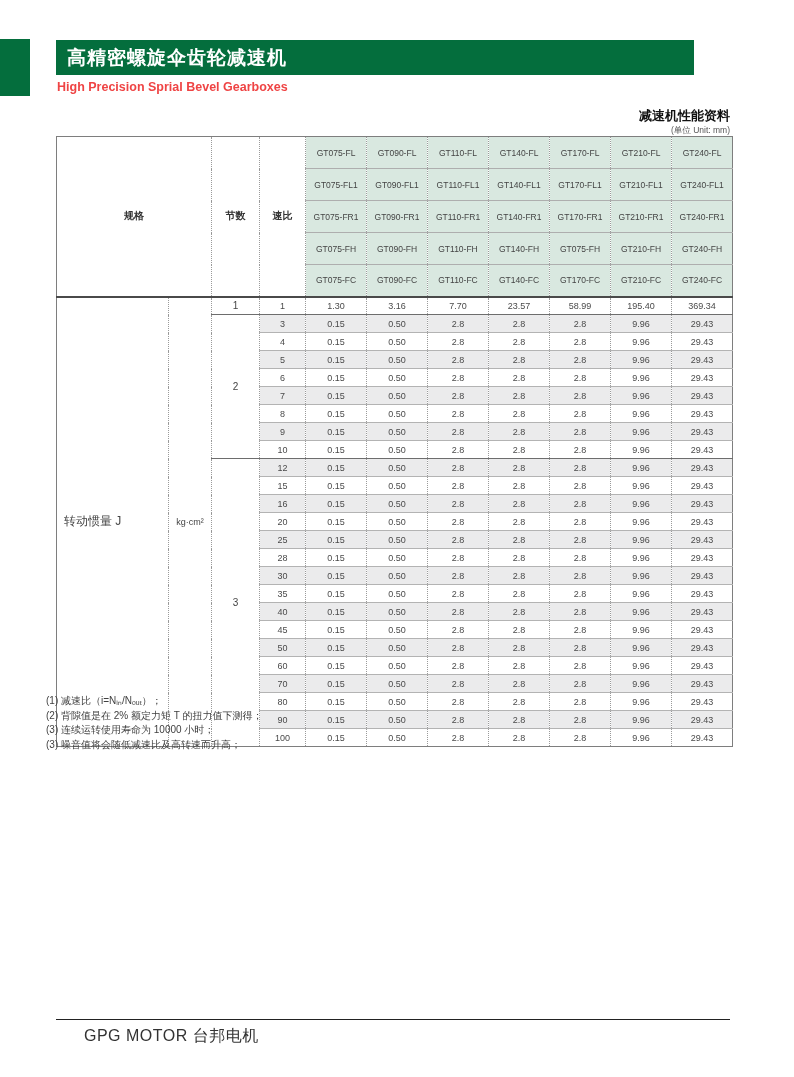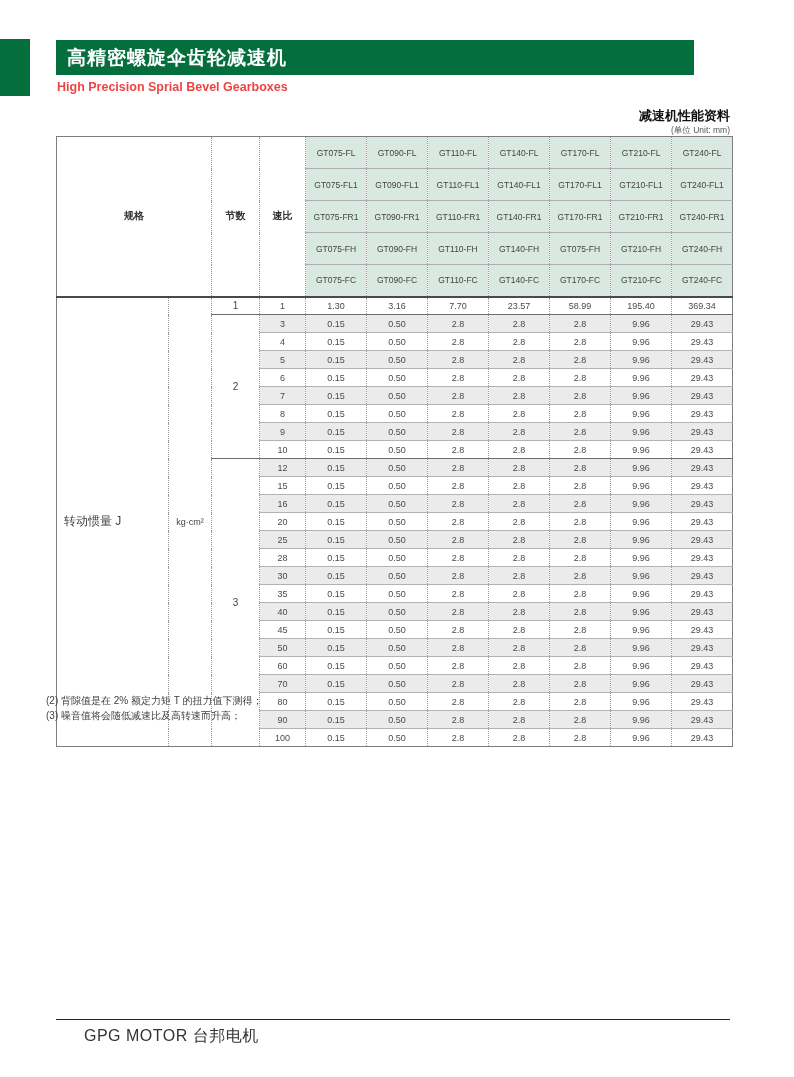--- a/index.html
+++ b/index.html
@@ -372,18 +372,20 @@
         <td class="val rowline">2.8</td>
         <td class="val rowline">2.8</td>
         <td class="val rowline">2.8</td>
         <td class="val rowline">9.96</td>
         <td class="val rowline">29.43</td>
       </tr>
     </tbody>
 </table>
 
 <div class="footnotes">
+    <div class="fn">(1) 减速比（i=Nᵢₙ/Nₒᵤₜ）；</div>
     <div class="fn">(2) 背隙值是在 2% 额定力矩 T 的扭力值下测得；</div>
+    <div class="fn">(3) 连续运转使用寿命为 10000 小时；</div>
     <div class="fn">(3) 噪音值将会随低减速比及高转速而升高；</div>
   </div>
 
 <div class="footer-rule"></div>
 <div class="footer-brand">GPG MOTOR 台邦电机</div>
 
 </body></html>

